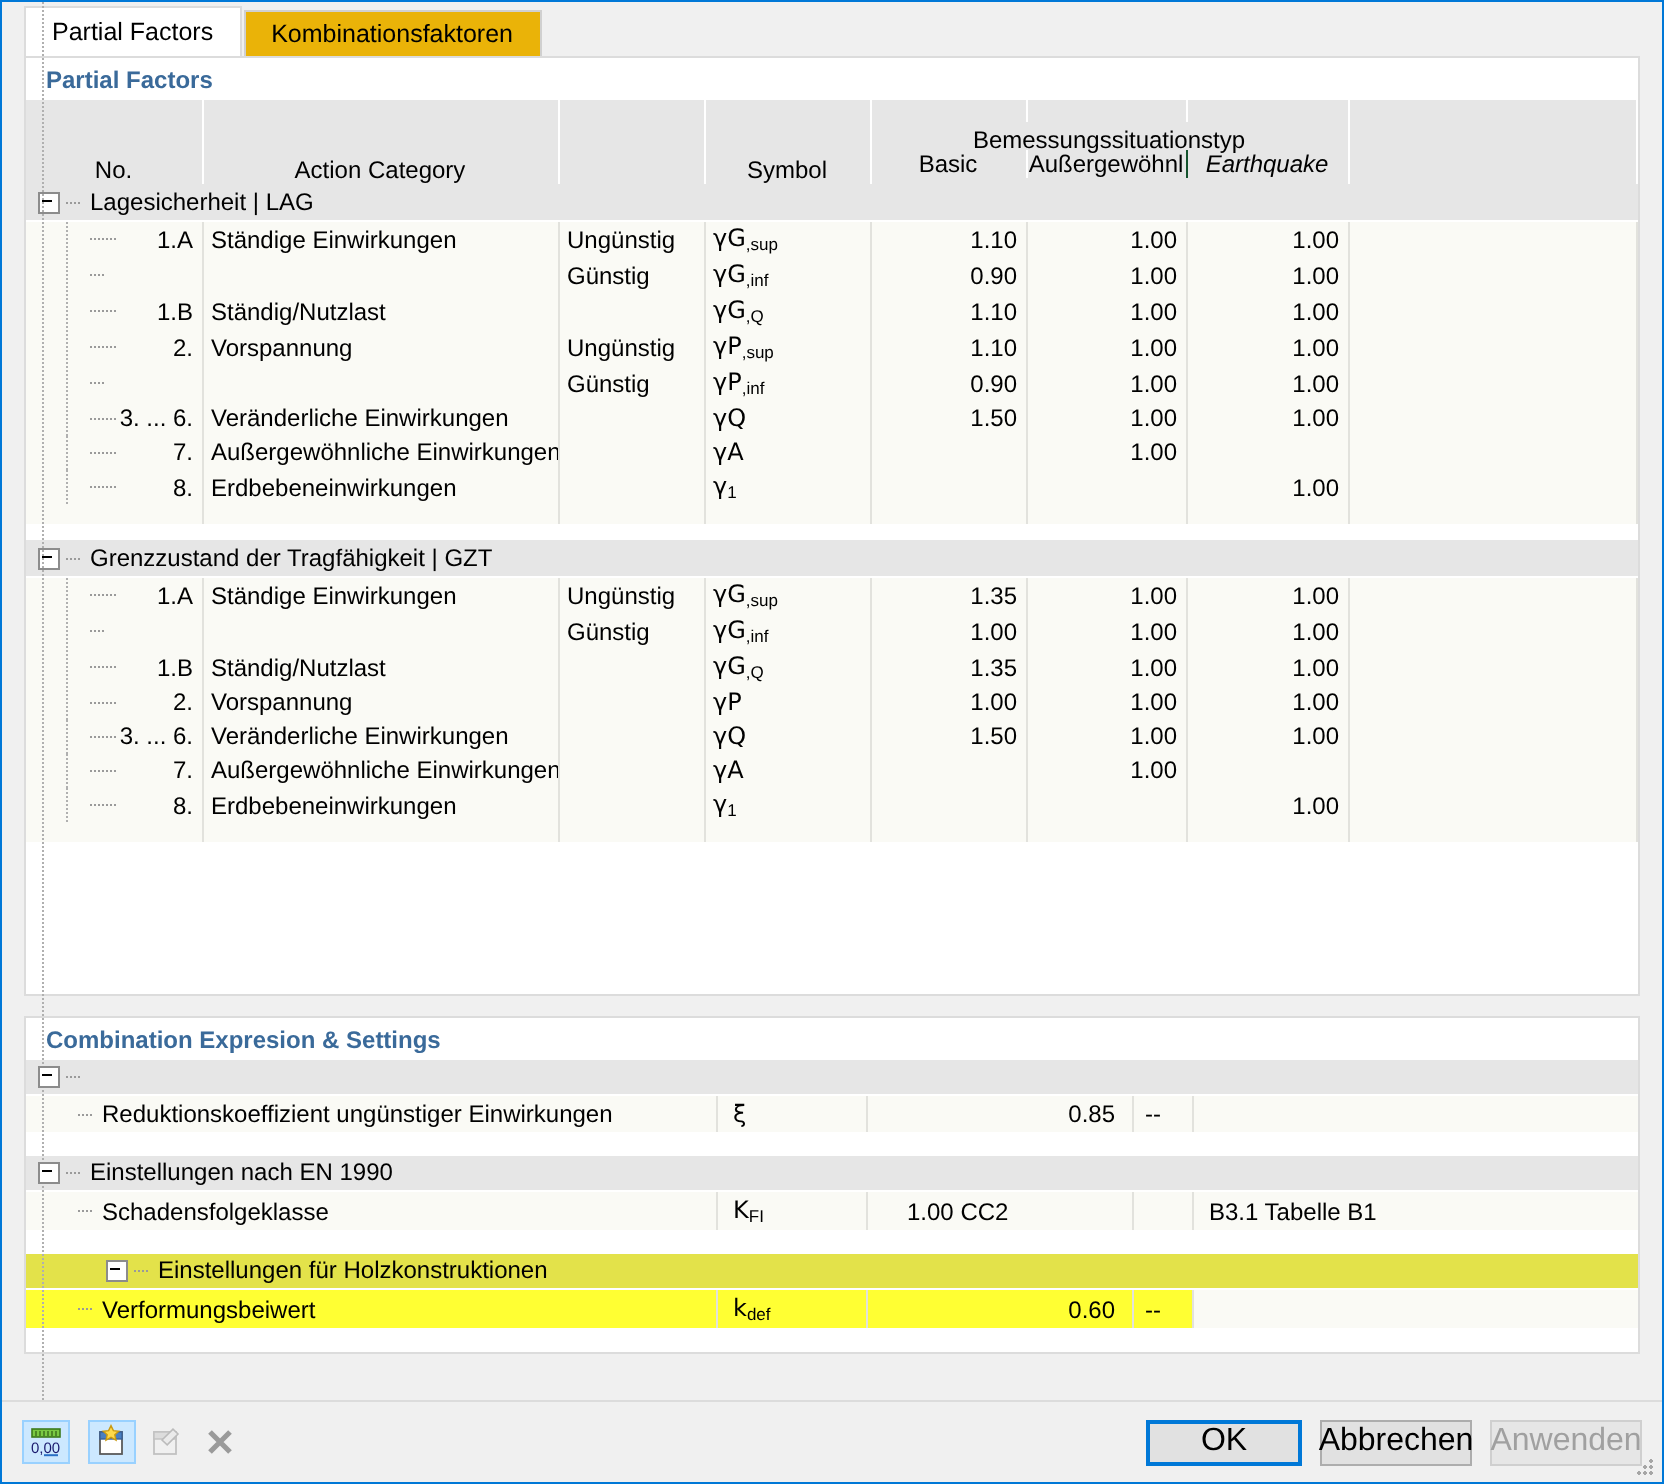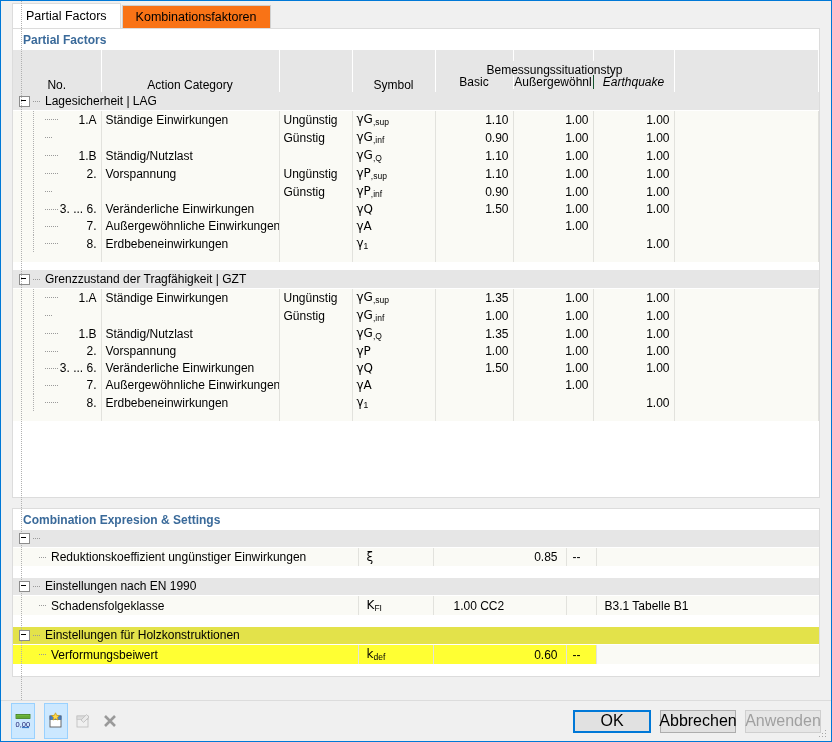--- a/index.html
+++ b/index.html
@@ -52,21 +52,21 @@
   .win-btn.min .g{width:11px;height:1px;background:#fff;margin-top:6px;}
   .win-btn.max .g{width:11px;height:11px;border:1px solid #fff;box-sizing:border-box;}
   .win-btn.close svg{display:block;}
   
   .tabstrip{
     height:27px;background:#f0f0f0;display:flex;align-items:flex-end;
     padding-left:11px;flex:0 0 auto;position:relative;
   }
   .tab{
     height:23px;line-height:23px;padding:0 13px;font-size:12.5px;
-    background:#f97316;color:#000;margin-right:1px;
+    background:#eab308;color:#000;margin-right:1px;
     border:1px solid #d0d0d0;border-bottom:none;box-sizing:border-box;
   }
   .tab.active{
     background:#fff;border-color:#dcdcdc;height:25px;line-height:24px;
   }
   
   .page{
     flex:1 1 auto;background:#f0f0f0;padding:0 11px;box-sizing:border-box;
     display:flex;flex-direction:column;overflow:hidden;
   }
@@ -146,21 +146,21 @@
   
   .sgrid{width:100%;border-collapse:collapse;table-layout:fixed;font-size:12px;}
   .sgrid col.s-name{width:345px;}
   .sgrid col.s-sym{width:75px;}
   .sgrid col.s-val{width:133px;}
   .sgrid col.s-unit{width:30px;}
   .sgrid col.s-ref{width:auto;}
   .sgrid tr.sgroup td{
     background:#e6e6e6;height:17px;line-height:17px;padding:0;border-bottom:1px solid #fff;
   }
-  .sgrid tr.sgroup.hl td{background:#e3e24a;}
+  .sgrid tr.sgroup.hl td{background:#e3e24a;padding-left:34px;}
   .sgrid tr.srow td{
     background:#fafaf5;height:18px;line-height:18px;padding:0 4px;
     border-right:1px solid #e2e2dd;white-space:nowrap;
   }
   .sgrid tr.srow.hl td{background:#ffff33;}
   .sgrid tr.srow td.sname{padding-left:0;}
   .sgrid tr.srow td.sval{text-align:right;padding-right:8px;}
   .sgrid tr.srow td.sref{border-right:none;padding-left:8px;}
   .sgrid tr.sgap td{background:#fff;height:10px;border:none;}
   .sname-in{display:flex;align-items:center;height:18px;padding-left:26px;}
@@ -169,21 +169,21 @@
   .gam{font-family:"DejaVu Sans",sans-serif;}
 
   
   .footer{
     flex:0 0 auto;height:41px;background:#f0f0f0;
     border-top:1px solid #dcdcdc;
     display:flex;align-items:center;padding:0 10px;box-sizing:border-box;
     position:relative;
   }
   .tb-btn{
-    width:24px;height:36px;margin-right:3px;display:flex;align-items:center;justify-content:center;
+    width:24px;height:22px;margin-right:3px;display:flex;align-items:center;justify-content:center;
     box-sizing:border-box;position:relative;
   }
   .tb-btn.sel{background:#cce8ff;border:1px solid #99d1ff;}
   .tb-spacer{width:6px;}
   .footer-spacer{flex:1 1 auto;}
   .btn{
     width:76px;height:23px;font-size:16px;
     background:#e1e1e1;border:1px solid #adadad;color:#000;
     margin-left:9px;box-sizing:border-box;cursor:default;
     font-family:"Liberation Sans",sans-serif;

